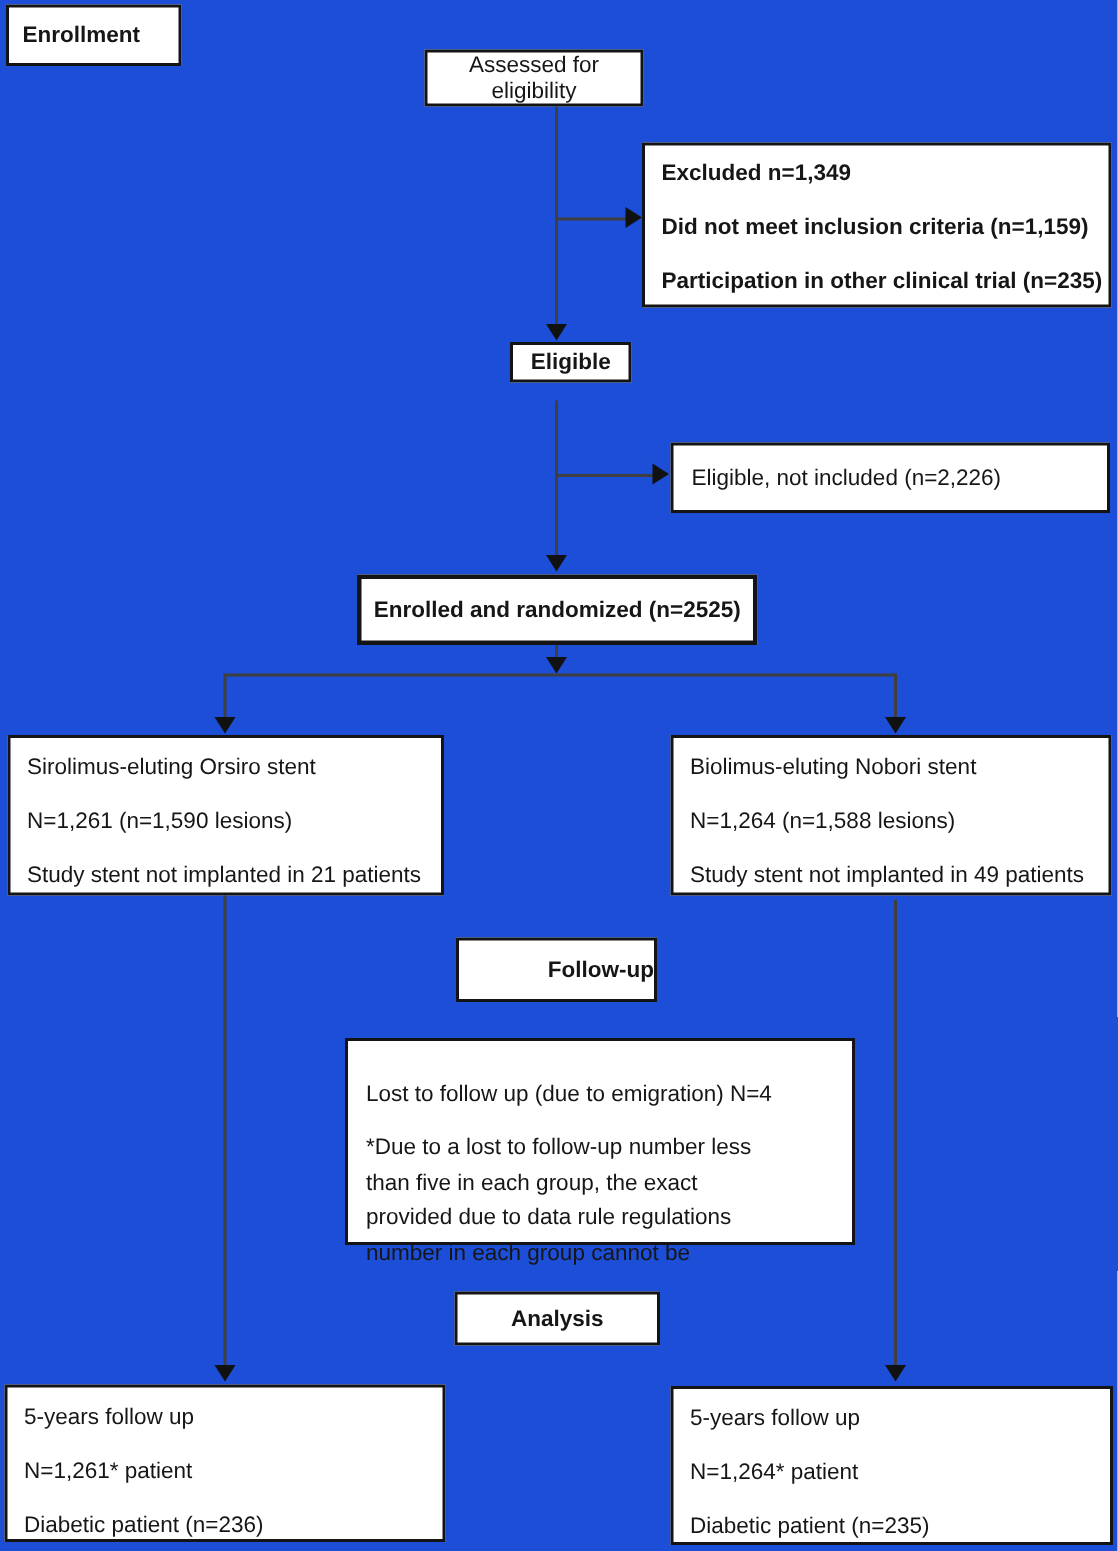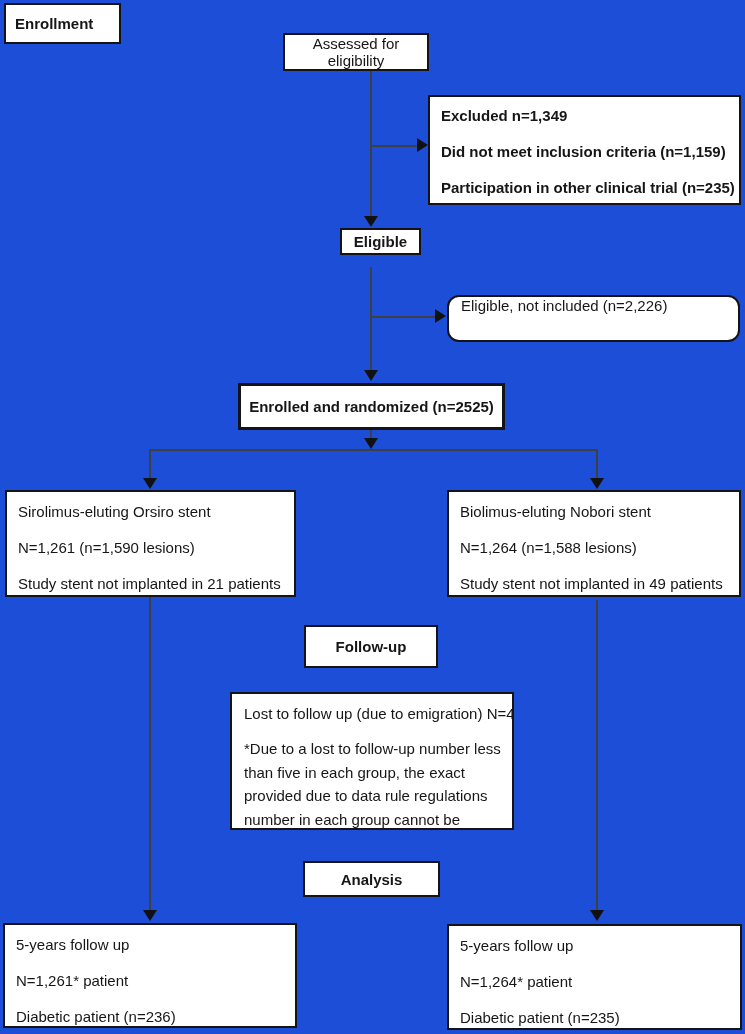--- a/index.html
+++ b/index.html
@@ -7,21 +7,21 @@
     position:relative; width:745px; height:1034px; background:#1d4ed8;
     font-family:"Liberation Sans", sans-serif; color:#161616; overflow:hidden;
   }
   .box {
     position:absolute; box-sizing:border-box; background:#ffffff;
     border:2px solid #141414; font-size:15px;
   }
   .thick { border-width:3px; }
   .center-box { display:flex; align-items:center; justify-content:center; text-align:center; }
   .bold { font-weight:700; }
-  .leftpad { display:flex; justify-content:flex-start; padding-left:12px;border-radius:12px; }
+  .leftpad { display:flex; align-items:center; justify-content:flex-start; padding-left:12px; }
   .multi { padding:10px 11px; }
   .ln { line-height:20px; white-space:nowrap; }
   .ln + .ln { margin-top:16px; }
   .pad9 { padding-top:9px; }
   .lost-line1 { line-height:20px; white-space:nowrap; }
   .lost-note { margin-top:13px; }
   .note-ln { line-height:23.5px; white-space:nowrap; }
   .vline { position:absolute; width:1.5px; background:#3f3f3f; }
   .hline { position:absolute; height:1.5px; background:#3f3f3f; }
   .arr-down {
@@ -96,25 +96,25 @@
     <div class="ln">Biolimus-eluting Nobori stent</div>
     <div class="ln">N=1,264 (n=1,588 lesions)</div>
     <div class="ln">Study stent not implanted in 49 patients</div>
   </div>
 
   <div class="vline" style="left:149px; top:597px; height:313px;"></div>
   <div class="arr-down" style="left:143px; top:910px;"></div>
   <div class="vline" style="left:596px; top:600px; height:310px;"></div>
   <div class="arr-down" style="left:590px; top:910px;"></div>
 
-  <div class="box center-box bold" style="left:304px; top:625px; width:134px; height:43px;">
+  <div class="box center-box bold" style="left:304px; top:625px; width:134px; height:43px;justify-content:flex-end;">
     <span>Follow-up</span>
   </div>
 
-  <div class="box" style="left:230px; top:692px; width:284px; height:138px; padding:10px 12px;">
+  <div class="box" style="left:230px; top:692px; width:340px; height:138px; padding:26px 12px;">
     <div class="lost-line1">Lost to follow up (due to emigration) N=4</div>
     <div class="lost-note">
       <div class="note-ln">*Due to a lost to follow-up number less</div>
       <div class="note-ln">than five in each group, the exact</div>
       <div class="note-ln">provided due to data rule regulations</div>
       <div class="note-ln">number in each group cannot be</div>
     </div>
   </div>
 
   <div class="box center-box bold" style="left:303px; top:861px; width:137px; height:36px;">

